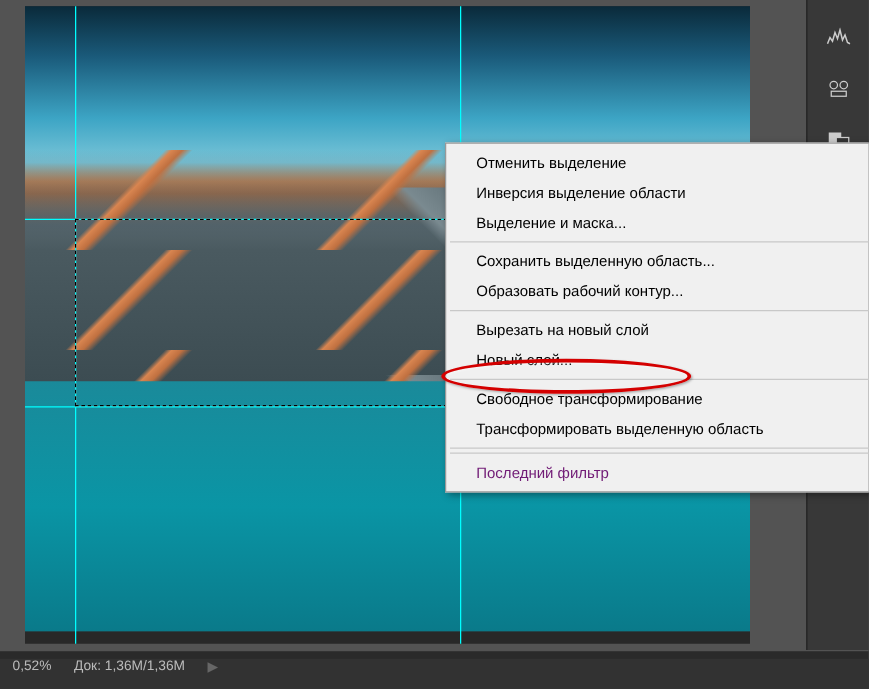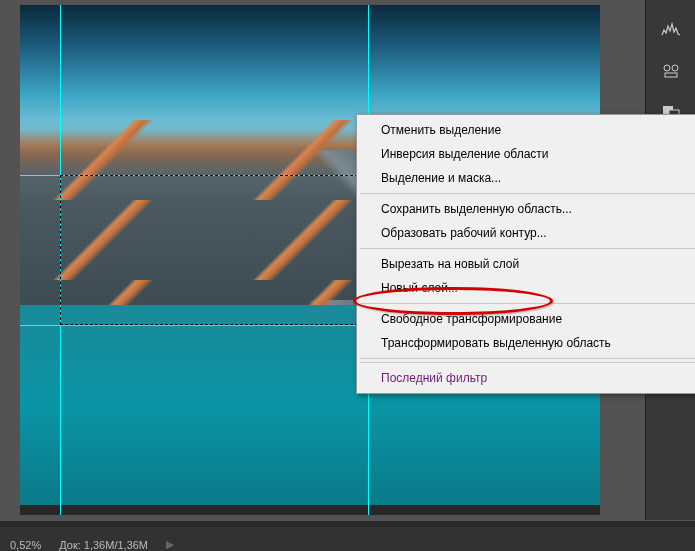--- a/index.html
+++ b/index.html
@@ -68,21 +68,21 @@
     outline: 1px dashed #000000;
     outline-offset: -1px;
   }
   .status-bar {
     position: absolute;
     left: 0; bottom: 0;
     width: 100%; height: 24px;
     background: #323232;
     color: #bbb;
     display: flex;
-    align-items: flex-end;
+    align-items: flex-start;
     padding: 0 10px;
     font-size: 11px;
     gap: 18px;
   }
   .status-bar .sep { color: #666; }
   .right-panel {
     position: absolute;
     right: 0; top: 0;
     width: 50px; height: 520px;
     background: #383838;

